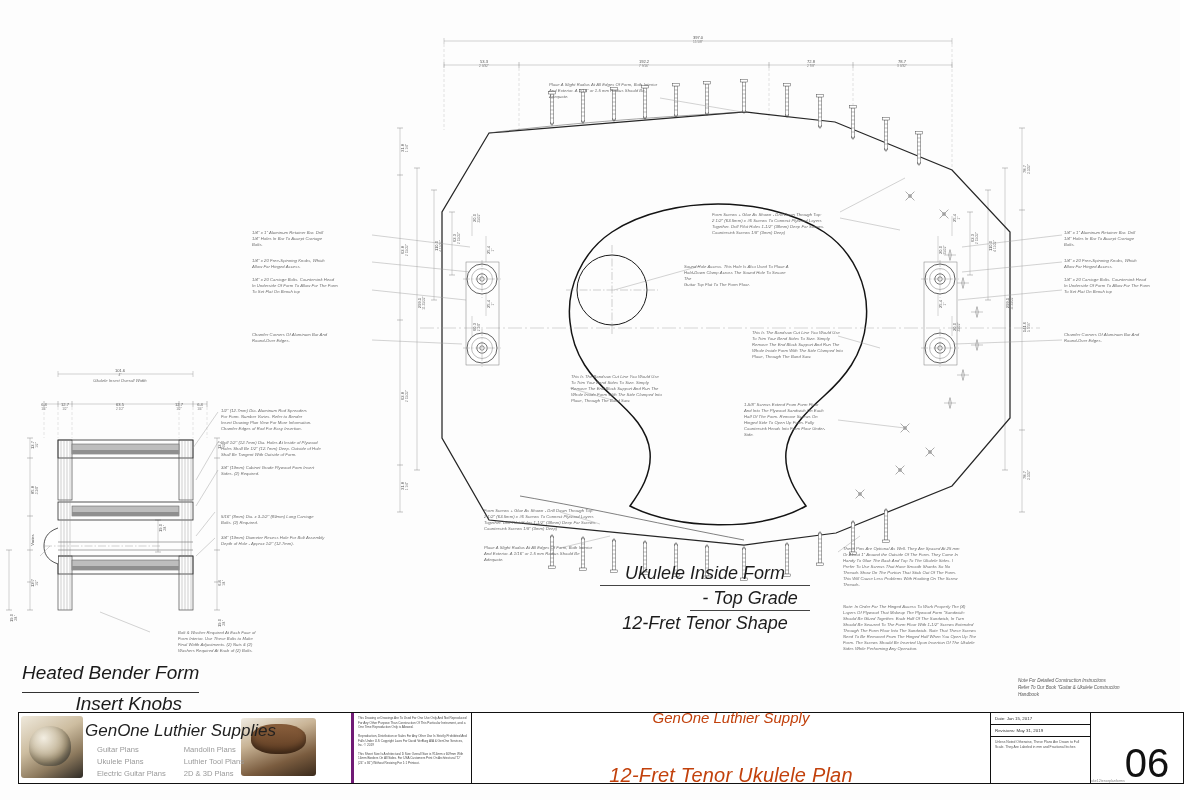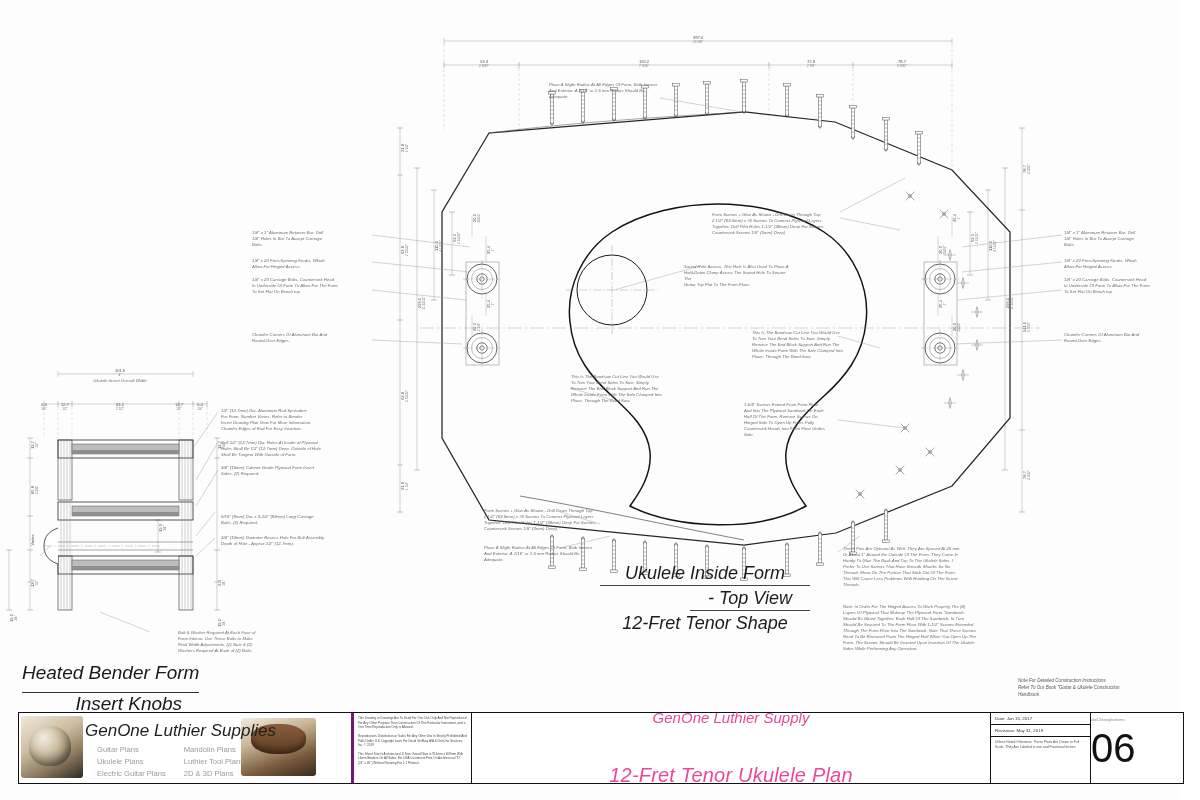--- a/index.html
+++ b/index.html
@@ -97,21 +97,21 @@
     line-height: 1.5;
     color: #4a4a4a;
     font-family: "Liberation Sans", sans-serif;
   }
   .tb-copy p { margin: 0 0 4px 0; }
   .tb-main {
     flex: 1;
     border-right: 1px solid #111;
     display: flex; flex-direction: column;
     align-items: center; justify-content: center;
-    color: #ec4899;
+    color: #c2410c;
   }
   .tb-main .sup {
     font-style: italic; font-size: 15px; margin-bottom: 2px;
     font-family: "Liberation Sans", sans-serif;
   }
   .tb-main .plan {
     font-style: italic; font-size: 20px; letter-spacing: .2px;
     font-family: "Liberation Sans", sans-serif;
     margin-top: 36px;
   }
@@ -119,22 +119,22 @@
     width: 100px;
     border-right: 1px solid #111;
     display: flex; flex-direction: column;
     font-size: 4.4px; color: #333;
   }
   .tb-dates .row { padding: 3px 4px; border-bottom: 1px solid #111; }
   .tb-dates .row.nob { border-bottom: none; flex: 1; }
   .tb-dates .small { font-size: 3.4px; line-height: 1.5; color: #555; }
   .tb-sheet {
     width: 92px;
-    display: flex; flex-direction: column;
-    align-items: flex-start;
+    display: flex; flex-direction: row;
+    align-items: flex-end;
   }
   .tb-sheet .fn {
     font-size: 3.6px; color: #8a8a8a; margin-top: 5px;
   }
   .tb-sheet .num {
     font-size: 40px; color: #111; line-height: 1;
     margin-top: 6px; font-family: "Liberation Sans", sans-serif;
   }
 
   
@@ -831,21 +831,21 @@
 Bolts. (2) Required.</div>
   <div class="note w132" style="left:221px;top:535px;">3/4" (19mm) Diameter Recess Hole For Bolt Assembly
 Depth of Hole - Approx 1/2" (12.7mm).</div>
   <div class="note w120" style="left:178px;top:630px;">Bolt &amp; Washer Required At Each Face of
 Form Interior. Use These Bolts to Make
 Final Width Adjustments. (2) Nuts &amp; (2)
 Washers Required At Each of (2) Bolts.</div>
 
   <div class="viewtitle" style="left:600px;top:563px;width:210px;font-size:18px;">
     <span class="ln">Ukulele Inside Form</span>
-    <span class="ln" style="width:120px;margin-left:auto;">- Top View</span>
+    <span class="ln" style="width:120px;margin-left:auto;">- Top Grade</span>
     <span class="ln">12-Fret Tenor Shape</span>
   </div>
 
   <div class="bigtitle" style="left:22px;top:662px;font-size:19px;">
     <span>Heated Bender Form</span>
     <span style="width:124px;margin-left:auto;">Insert Knobs</span>
   </div>
 
   <div class="handbook" style="left:1018px;top:678px;width:180px;">Note For Detailed Construction Instructions
 Refer To Our Book "Guitar &amp; Ukulele Construction

